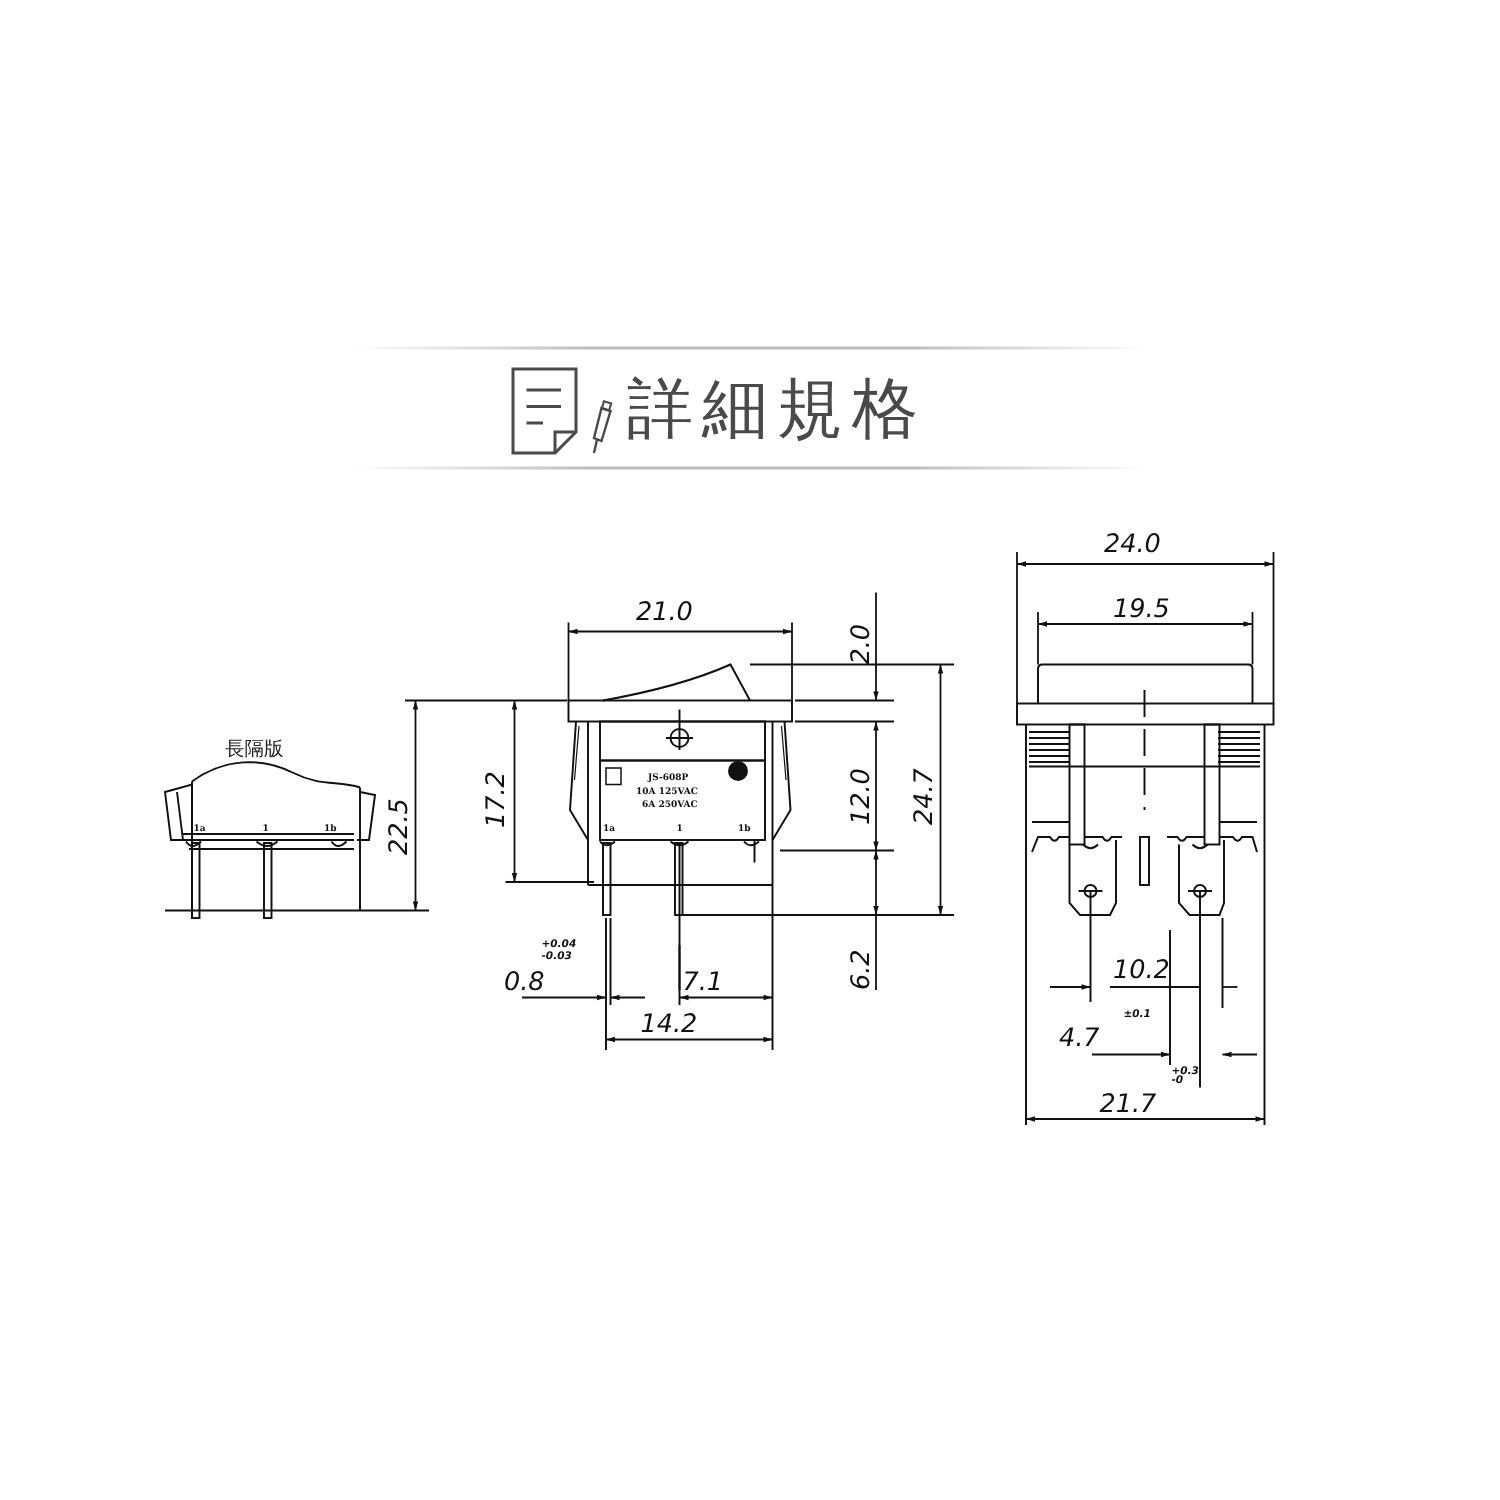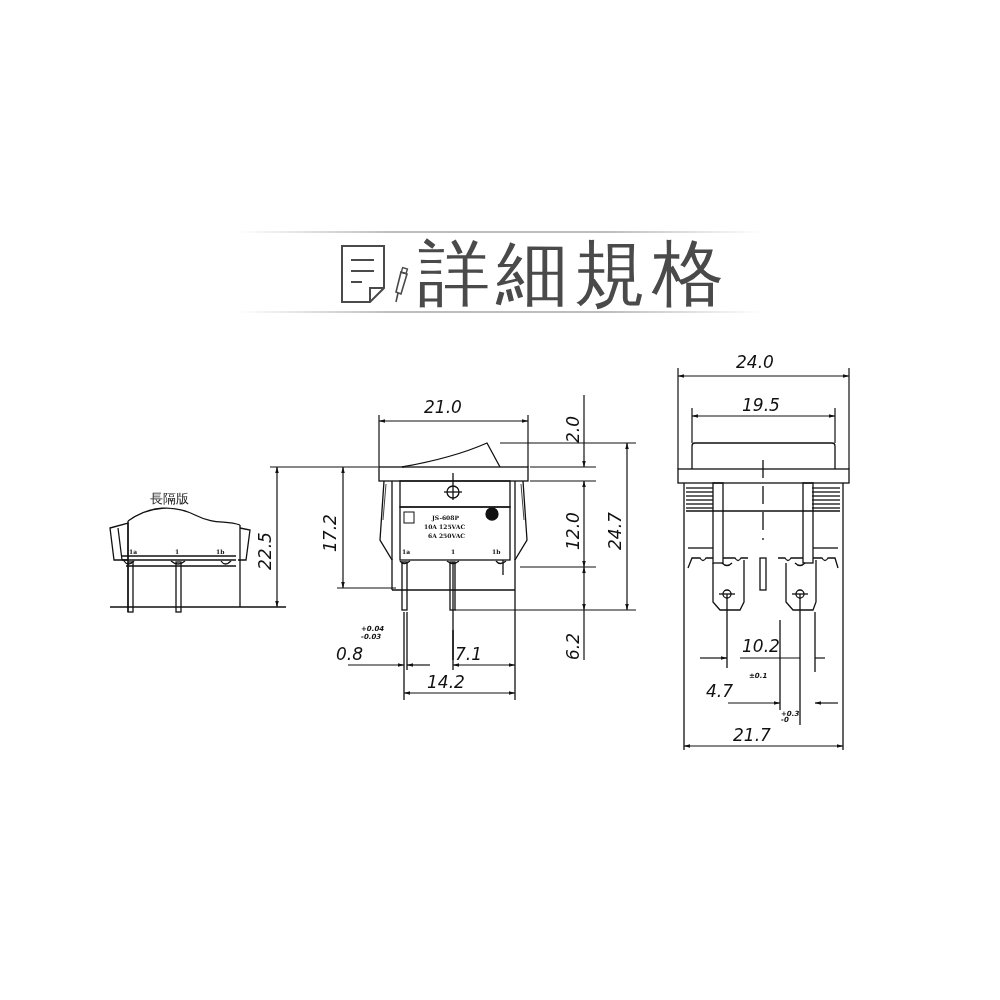--- a/index.html
+++ b/index.html
@@ -1,20 +1,20 @@
 <!DOCTYPE html>
 <html><head>
 <meta charset="utf-8">
 <style>
   html, body { margin: 0; padding: 0; background: #ffffff; }
   body { width: 1000px; height: 1000px; position: relative; overflow: hidden; font-family: "DejaVu Sans", sans-serif; }
   .rule { position: absolute; left: 235px; width: 530px; height: 2px; }
   .rule-top { top: 231px; background: linear-gradient(to right, rgba(200,200,200,0), #bdbdbd 30%, #bdbdbd 70%, rgba(200,200,200,0)); }
   .rule-bottom { top: 311px; background: linear-gradient(to right, rgba(200,200,200,0), #bdbdbd 30%, #bdbdbd 70%, rgba(200,200,200,0)); }
-  .title { position: absolute; left: 418px; top: 238px; font-size: 72px; color: #4a4a4a; letter-spacing: 6px; font-weight: normal; line-height: 70px; }
+  .title { position: absolute; left: 418px; top: 238px; font-size: 44px; color: #4a4a4a; letter-spacing: 6px; font-weight: normal; line-height: 70px; }
   .title-icon { position: absolute; left: 338px; top: 242px; }
   svg.drawing { position: absolute; left: 0; top: 0; }
   .dim { font-family: "DejaVu Sans", sans-serif; font-style: italic; font-size: 17px; fill: #111; }
   .tol { font-family: "DejaVu Sans", sans-serif; font-style: italic; font-size: 7px; fill: #111; font-weight: bold; }
   .mark { font-family: "DejaVu Serif", serif; font-size: 6px; fill: #111; font-weight: bold; }
   .cjk { font-family: "DejaVu Sans", sans-serif; font-size: 13px; fill: #222; }
 </style>
 </head>
 <body>
 

